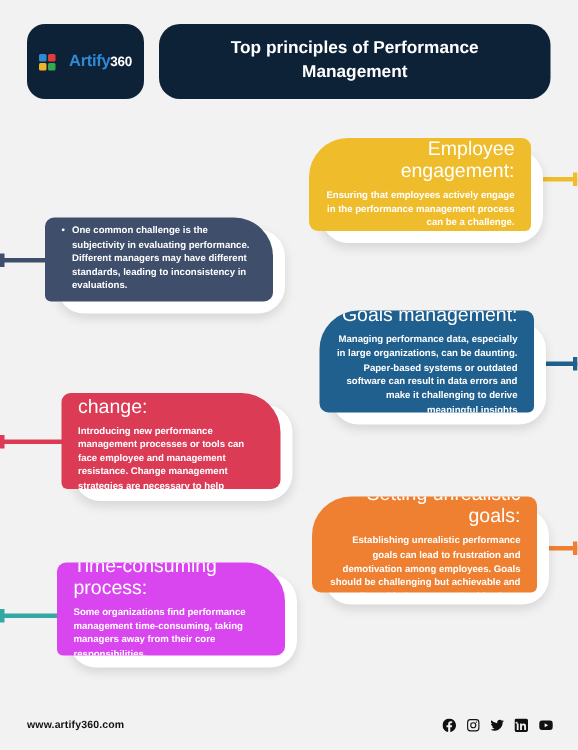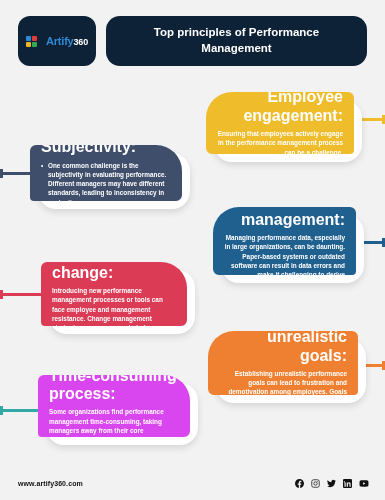--- a/index.html
+++ b/index.html
@@ -43,21 +43,21 @@
     box-shadow: 0 3px 7px rgba(0,0,0,.12);
   }
   .card {
     position: absolute; left: 0; top: 0; width: 100%; height: 100%;
     border-radius: 6px; padding: 8px 11px 9px 11px;
     display: flex; flex-direction: column; justify-content: center;
     overflow: hidden;
   }
   .card.right-card { border-top-left-radius: 26px; border-bottom-right-radius: 4px; text-align: right; }
   .card.left-card  { border-top-right-radius: 26px; border-bottom-left-radius: 4px; text-align: left; }
-  .card h3 { color: #ffffff; font-size: 16px; font-weight: bold; line-height: 1.15; margin-bottom: 4px; }
+  .card h3 { color: #ffffff; font-size: 13px; font-weight: normal; line-height: 1.15; margin-bottom: 4px; }
   .card p { color: #ffffff; font-size: 6.4px; line-height: 1.45; font-weight: bold; }
   .card p.bulleted { position: relative; padding-left: 7px; }
   .card p.bulleted::before { content: "\2022"; position: absolute; left: 0; top: 0; }
 
   
   .conn { position: absolute; height: 3px; }
   .conn::after { content: ""; position: absolute; top: -3px; width: 3px; height: 9px; background: inherit; }
   .conn.to-right::after { right: 0; }
   .conn.to-left::after  { left: 0; }
 
@@ -93,21 +93,20 @@
         <div class="white-back"></div>
         <div class="card right-card" style="background: rgb(239, 188, 43);">
           <h3>Employee engagement:</h3>
           <p>Ensuring that employees actively engage in the performance management process can be a challenge.</p>
         </div>
       </div>
       <div class="conn to-left" style="background: rgb(62, 78, 107); top: 172px; left: 0px; width: 36px;"></div>
       <div class="card-wrap" style="top: 145px; left: 30px; width: 152px; height: 56px;">
         <div class="white-back"></div>
         <div class="card left-card" style="background: rgb(62, 78, 107);">
-          <h3>Subjectivity:</h3>
           <p class="bulleted">One common challenge is the subjectivity in evaluating performance. Different managers may have different standards, leading to inconsistency in evaluations.</p>
         </div>
       </div>
       <div class="conn to-right" style="background: rgb(32, 96, 143); top: 241px; left: 350px; right: 0px;"></div>
       <div class="card-wrap" style="top: 207px; left: 213px; width: 143px; height: 68px;">
         <div class="white-back"></div>
         <div class="card right-card" style="background: rgb(32, 96, 143);">
           <h3>Goals management:</h3>
           <p>Managing performance data, especially in large organizations, can be daunting. Paper-based systems or outdated software can result in data errors and make it challenging to derive meaningful insights</p>
         </div>

